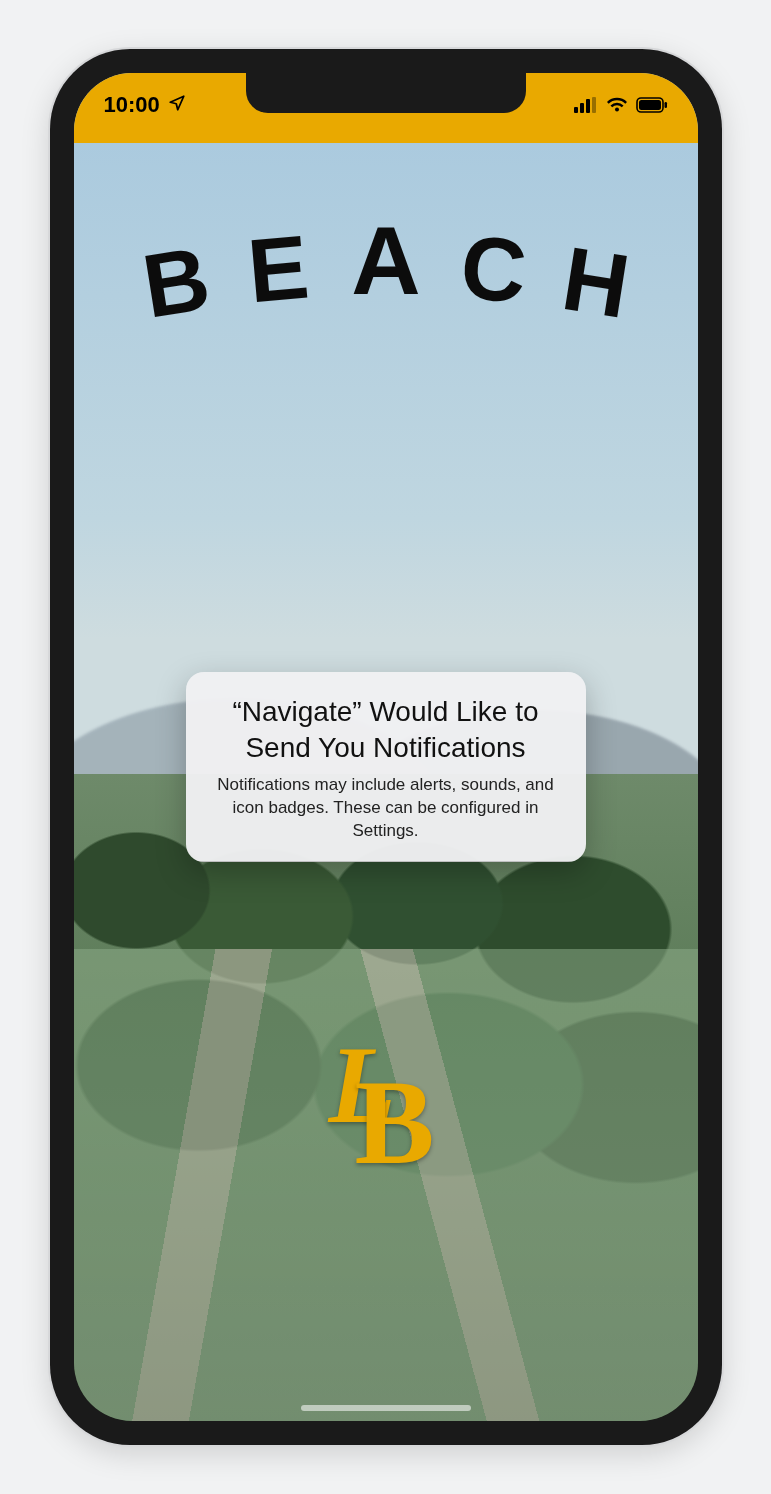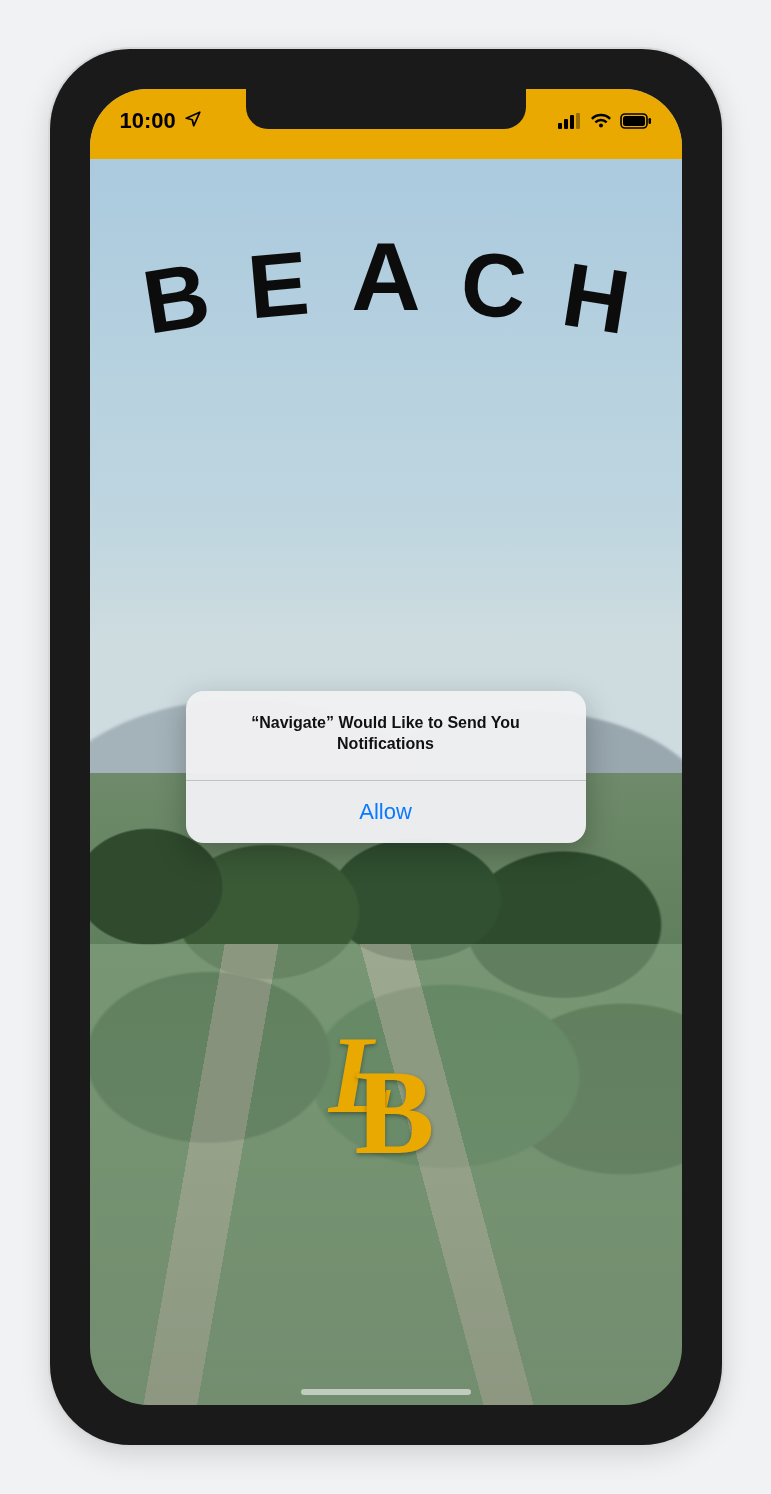--- a/index.html
+++ b/index.html
@@ -10,21 +10,21 @@
       height: 1494px;
       display: flex;
       align-items: center;
       justify-content: center;
     }
     .device-frame {
       width: 672px;
       height: 1396px;
       background: #1a1a1a;
       border-radius: 80px;
-      padding: 40px;
+      padding: 24px;
       box-shadow: 0 0 0 2px #d7d8da, 0 8px 30px rgba(0,0,0,.15);
       position: relative;
     }
     .screen-clip {
       width: 100%;
       height: 100%;
       border-radius: 58px;
       overflow: hidden;
       position: relative;
       background: #000;
@@ -131,22 +131,22 @@
       width: 400px;
       margin-top: 40px;
       background: rgba(240,240,242,.96);
       border-radius: 18px;
       overflow: hidden;
       box-shadow: 0 10px 30px rgba(0,0,0,.25);
       text-align:center;
     }
     .alert-body { padding: 22px 22px 18px; }
     .alert-title {
-      font-size: 16px;
-      font-weight: 700;
+      font-size: 28px;
+      font-weight: 400;
       line-height: 1.3;
       color:#111;
       padding: 0 6px 8px;
     }
     .alert-msg {
       font-size: 17px;
       line-height: 1.35;
       color:#222;
     }
     .alert-buttons {
@@ -232,23 +232,23 @@
 
     <div class="lb-logo">
       <span class="L">L</span>
       <span class="B">B</span>
     </div>
 
     <div class="alert-backdrop">
       <div class="alert">
         <div class="alert-body">
           <div class="alert-title">“Navigate” Would Like to Send You Notifications</div>
+          <div class="alert-msg">Notifications may include alerts, sounds, and icon badges. These can be configured in Settings.</div>
         </div>
         <div class="alert-buttons">
-          <button>Allow</button>
         </div>
       </div>
     </div>
 
     <div class="home-indicator"></div>
 
   </div>
 </div>
 
 </body></html>

